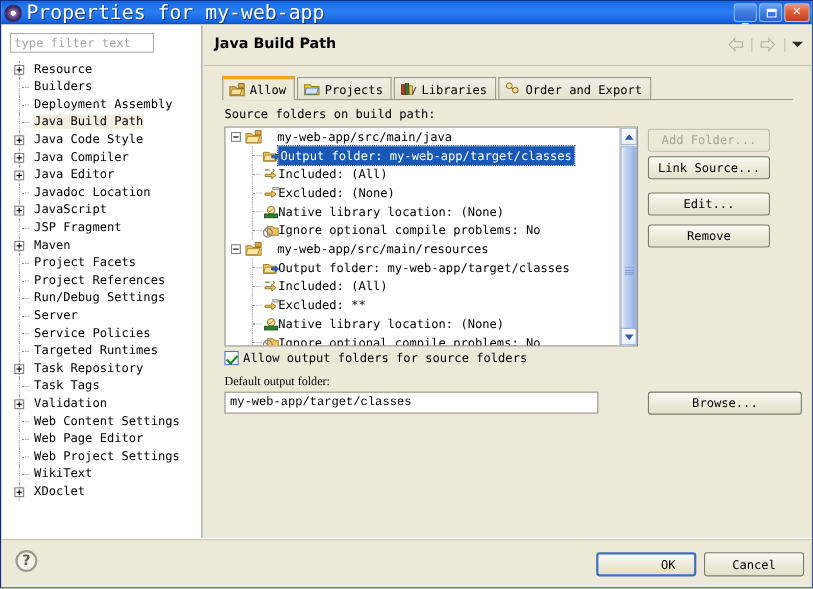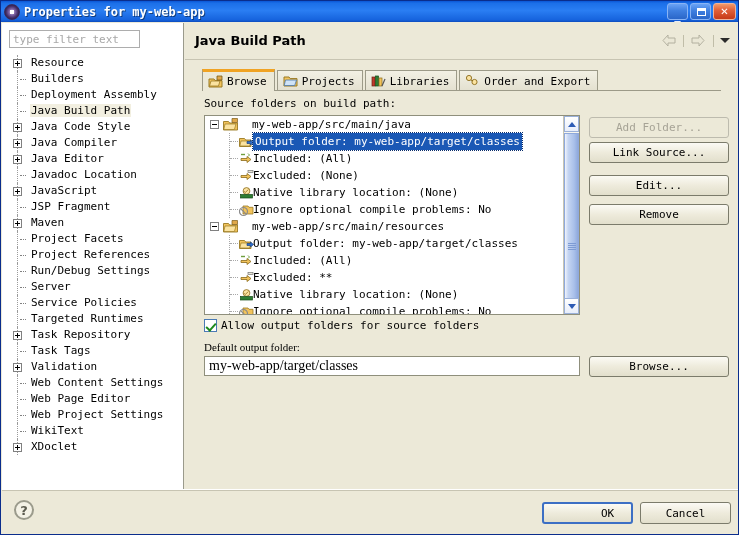--- a/index.html
+++ b/index.html
@@ -28,22 +28,22 @@
   #title-icon {
     width: 16px; height: 16px; margin-left: 3px; margin-right: 4px;
     border-radius: 50%;
     background: radial-gradient(circle at 50% 50%, #ffffff 0%, #ffffff 22%, #8a6fb0 26%, #4c3570 55%, #2b1b45 75%, #d9d2e8 85%, #bdb5cf 100%);
     border: 1px solid #3b2a5c;
     flex: none;
   }
   #title-text {
     color: #ffffff;
     font-family: "DejaVu Sans Mono", monospace;
-    font-size: 12px;
-    font-weight: bold;
+    font-size: 18px;
+    font-weight: normal;
     text-shadow: 1px 1px 0 rgba(0,0,0,0.45);
     white-space: nowrap;
   }
   #title-buttons {
     position: absolute; right: 2px; top: 2px;
     display: flex; gap: 2px;
   }
   .tbtn {
     width: 21px; height: 17px;
     border: 1px solid #8ab4f5;
@@ -253,21 +253,21 @@
     background: linear-gradient(to right, #f0f4fd 0%, #c5d5f2 25%, #a9c0ea 70%, #8fa9dc 100%);
     border: 1px solid #8fa9dc;
   }
   #vthumb .grip {
     position: absolute; left: 3px; top: 50%; margin-top: -4px; width: 8px; height: 8px;
     background: repeating-linear-gradient(to bottom, #7e9bd4 0 1px, transparent 1px 2px);
   }
 
   
   .rbtn {
-    position: absolute; left: 404px; width: 140px; height: 21px;
+    position: absolute; left: 404px; width: 111px; height: 21px;
     border: 1px solid #7b7b6b;
     border-radius: 3px;
     background: linear-gradient(to bottom, #fbfaf4 0%, #eeebdc 50%, #e2dfcc 100%);
     font-family: "DejaVu Sans Mono", monospace;
     font-size: 11px; color: #000;
     display: flex; align-items: center; justify-content: center;
     cursor: default;
   }
   .rbtn.disabled {
     color: #a6a396;
@@ -288,23 +288,23 @@
   #allow-check::after {
     content: ""; position: absolute; left: 3px; top: 1px;
     width: 4px; height: 8px; border: solid #1d8a1d;
     border-width: 0 2px 2px 0; transform: rotate(42deg);
   }
   #default-label {
     position: absolute; left: 19px; top: 318px;
     font-family: Liberation Serif, serif; font-size: 11px;
   }
   #default-input {
-    position: absolute; left: 19px; top: 333px; width: 376px; height: 20px;
+    position: absolute; left: 19px; top: 333px; width: 340px; height: 20px;
     border: 1px solid #8f8f7c; background: #ffffff;
-    font-family: Liberation Serif, serif; font-size: 14px;
+    font-family: Liberation Mono, monospace; font-size: 11px;
     padding: 0 4px; color: #000;
   }
   #browse-btn {
     position: absolute; left: 404px; top: 333px; width: 140px; height: 21px;
     border: 1px solid #7b7b6b; border-radius: 3px;
     background: linear-gradient(to bottom, #fbfaf4 0%, #eeebdc 50%, #e2dfcc 100%);
     font-family: "DejaVu Sans Mono", monospace; font-size: 11px;
     display: flex; align-items: center; justify-content: center;
     cursor: default;
   }
@@ -413,21 +413,21 @@
 
     <div id="header-rule"></div>
 
     <div id="tabs">
         <div class="tab active">
           <span class="tabicon"><svg width="15" height="14" viewBox="0 0 15 14">
               <path d="M1 4h5l1.2 1.6H14V12H1z" fill="#f2c35c" stroke="#9a7a23" stroke-width="1"></path>
               <path d="M3 6h9l-1.5 5H1.5z" fill="#fbe3a0" stroke="#9a7a23" stroke-width=".8"></path>
               <path d="M9 1h5v4H9z" fill="#e0a84a" stroke="#7a5c18" stroke-width=".8"></path>
             </svg></span>
-          <span>Browse</span>
+          <span>Allow</span>
         </div>
         <div class="tab">
           <span class="tabicon"><svg width="15" height="14" viewBox="0 0 15 14">
               <path d="M1 3h5l1.2 1.6H14V12H1z" fill="#f2c35c" stroke="#9a7a23" stroke-width="1"></path>
               <path d="M2.5 6h11l-1.8 5.5H1.2z" fill="#cfe3f7" stroke="#4a77a8" stroke-width=".8"></path>
             </svg></span>
           <span>Projects</span>
         </div>
         <div class="tab">
           <span class="tabicon"><svg width="15" height="14" viewBox="0 0 15 14">

